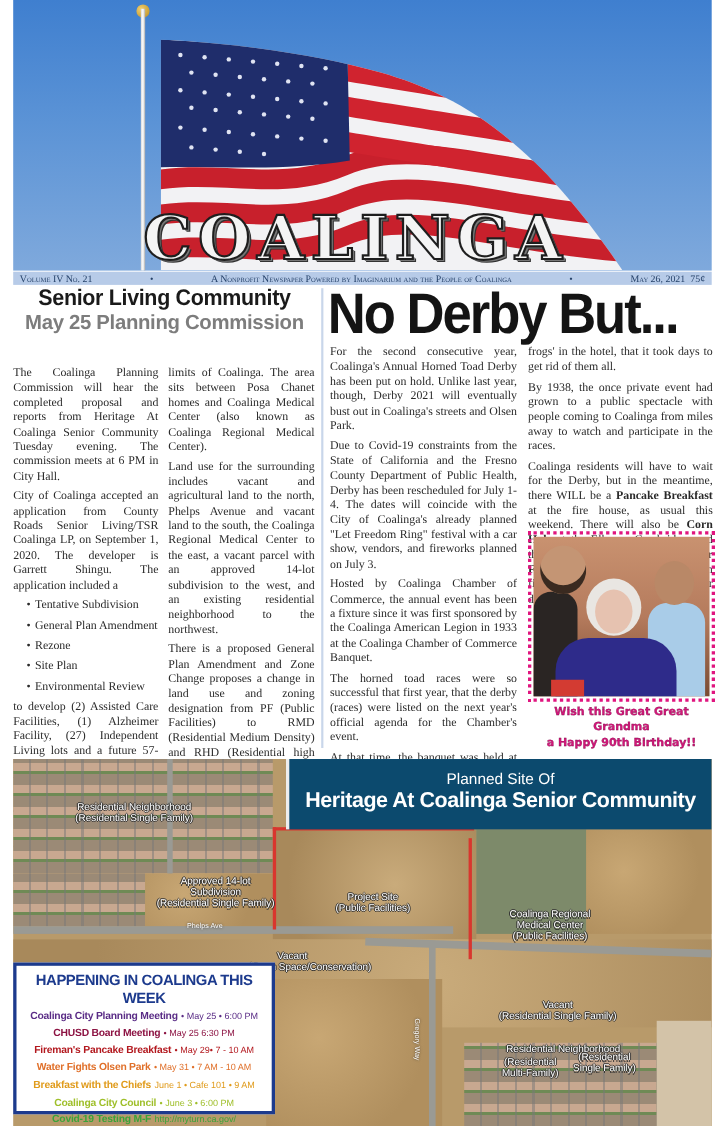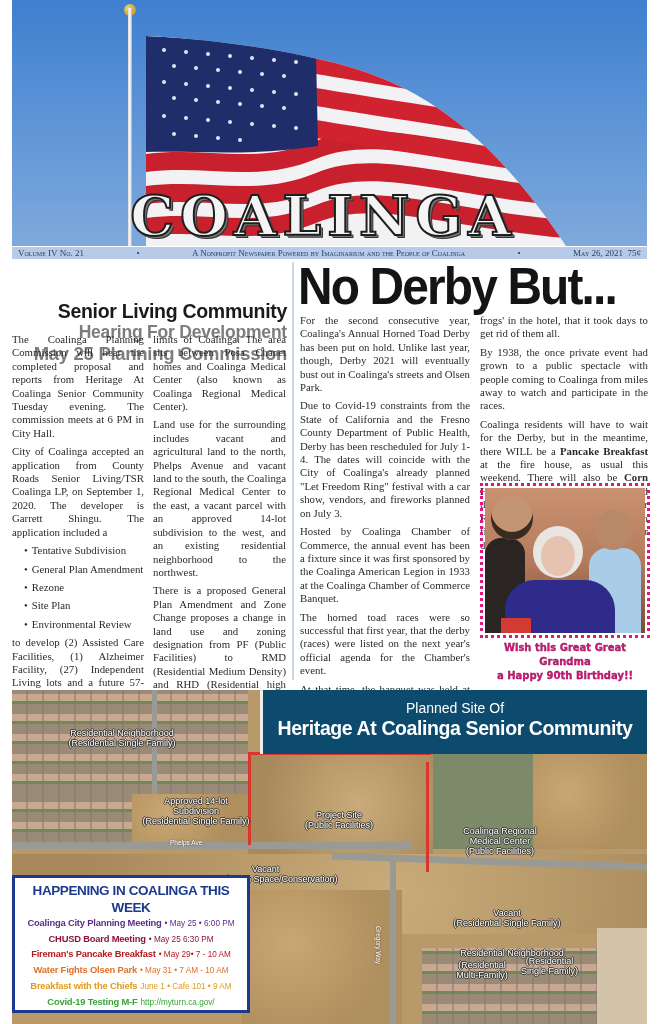--- a/index.html
+++ b/index.html
@@ -17,22 +17,22 @@
     text-shadow: 2px 2px 0 #777, 3px 3px 0 #333; line-height:60px;padding-left:16px; }
   .logo span { display:inline-block; }
   .logo .gap { width:28px; }
 
   .dateline { position:absolute; left:12px; top:247px; width:635px; height:12px;
     background:#b7cbe8; color:#26426a; font-size:9px; line-height:12px;
     font-variant:small-caps; display:flex; justify-content:space-between; padding:0 6px; box-sizing:border-box;gap:41px; }
 
   
   .col-divider { position:absolute; left:292px; top:262px; width:2px; height:418px; background:#c9d6ea; }
-  .left-head { position:absolute; left:12px; top:261px; width:275px; text-align:right;
-    font-family:"Liberation Sans", sans-serif; font-weight:bold; line-height:21px;margin-top:40px; }
+  .left-head { position:absolute; left:12px; top:261px; width:275px; text-align:center;
+    font-family:"Liberation Sans", sans-serif; font-weight:bold; line-height:21px; }
   .left-head .h1 { font-size:19.5px; color:#1a1a1a; letter-spacing:-0.3px; transform:scaleY(1.05); }
   .left-head .h2 { font-size:17.5px; color:#7d7d7d; letter-spacing:-0.2px; }
   .left-head .h3 { font-size:18.5px; color:#7d7d7d; letter-spacing:-0.3px; }
 
   .body-col { position:absolute; font-size:10.8px; line-height:13.4px; text-align:justify; hyphens:auto; color:#2a2a2a; }
   .body-col p { margin:0 0 5px 0; }
   .col-a { left:12px; top:333px; width:132px; }
   .col-b { left:153px; top:333px; width:133px; }
   .col-c { left:300px; top:314px; width:170px; }
   .col-d { left:480px; top:314px; width:168px; }
@@ -161,21 +161,20 @@
 <div class="dateline">
   <span>Volume IV  No. 21</span>
   <span>•</span>
   <span>A Nonprofit Newspaper Powered by Imaginarium and the People of Coalinga</span>
   <span>•</span>
   <span><span>May 26, 2021</span>&nbsp;&nbsp;<span>75¢</span></span>
 </div>
 
 <div class="left-head">
   <div class="h1">Senior Living Community</div>
-  <div class="h2">Hearing For Development</div>
   <div class="h3">May 25 Planning Commission</div>
 </div>
 
 <div class="body-col col-a">
   <p>The Coalinga Planning Commission will hear the completed proposal and reports from Heritage At Coalinga Senior Community Tuesday evening. The commission meets at 6 PM in City Hall.</p>
   <p>City of Coalinga accepted an application from County Roads Senior Living/TSR Coalinga LP, on September 1, 2020. The developer is Garrett Shingu. The application included a</p>
   <ul class="bullets">
     <li>Tentative Subdivision</li>
     <li>General Plan Amendment</li>
     <li>Rezone</li>
@@ -292,15 +291,16 @@
 </div>
 
 <div class="events">
   <div class="title">HAPPENING IN COALINGA THIS WEEK</div>
   <div id="events-rows">
       <div class="row"><span class="ev" style="color: rgb(90, 44, 134);">Coalinga City Planning Meeting</span><span class="when" style="color: rgb(90, 44, 134);">• May 25 • 6:00 PM</span></div>
       <div class="row"><span class="ev" style="color: rgb(140, 18, 66);">CHUSD Board Meeting</span><span class="when" style="color: rgb(140, 18, 66);">• May 25 6:30 PM</span></div>
       <div class="row"><span class="ev" style="color: rgb(179, 25, 31);">Fireman's Pancake Breakfast</span><span class="when" style="color: rgb(179, 25, 31);">• May 29• 7 - 10 AM</span></div>
       <div class="row"><span class="ev" style="color: rgb(224, 112, 42);">Water Fights Olsen Park</span><span class="when" style="color: rgb(224, 112, 42);">• May 31 • 7 AM - 10 AM</span></div>
       <div class="row"><span class="ev" style="color: rgb(224, 155, 27);">Breakfast with the Chiefs</span><span class="when" style="color: rgb(224, 155, 27);">June 1 • Cafe 101 • 9 AM</span></div>
+      <div class="row"><span class="ev" style="color: rgb(159, 191, 42);">Coalinga City Council</span><span class="when" style="color: rgb(159, 191, 42);">• June 3 • 6:00 PM</span></div>
       <div class="row"><span class="ev" style="color: rgb(58, 163, 58);">Covid-19 Testing M-F</span><span class="when" style="color: rgb(58, 163, 58);">http://myturn.ca.gov/</span></div>
     </div>
 </div>
 
 </body></html>

